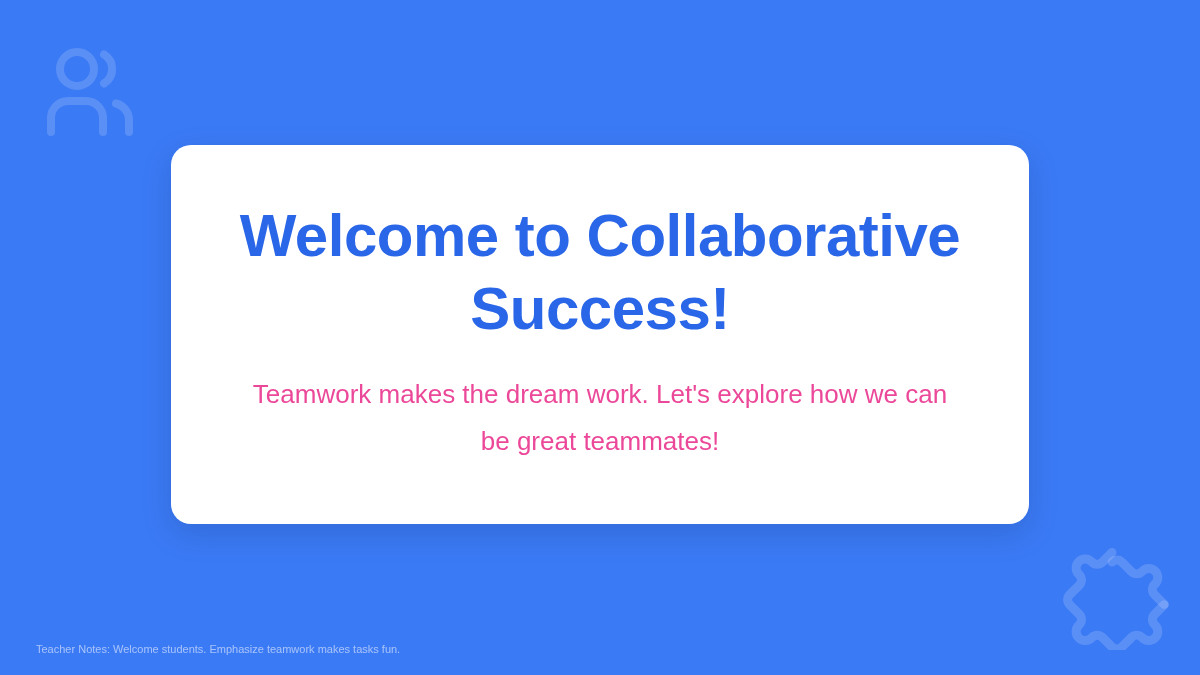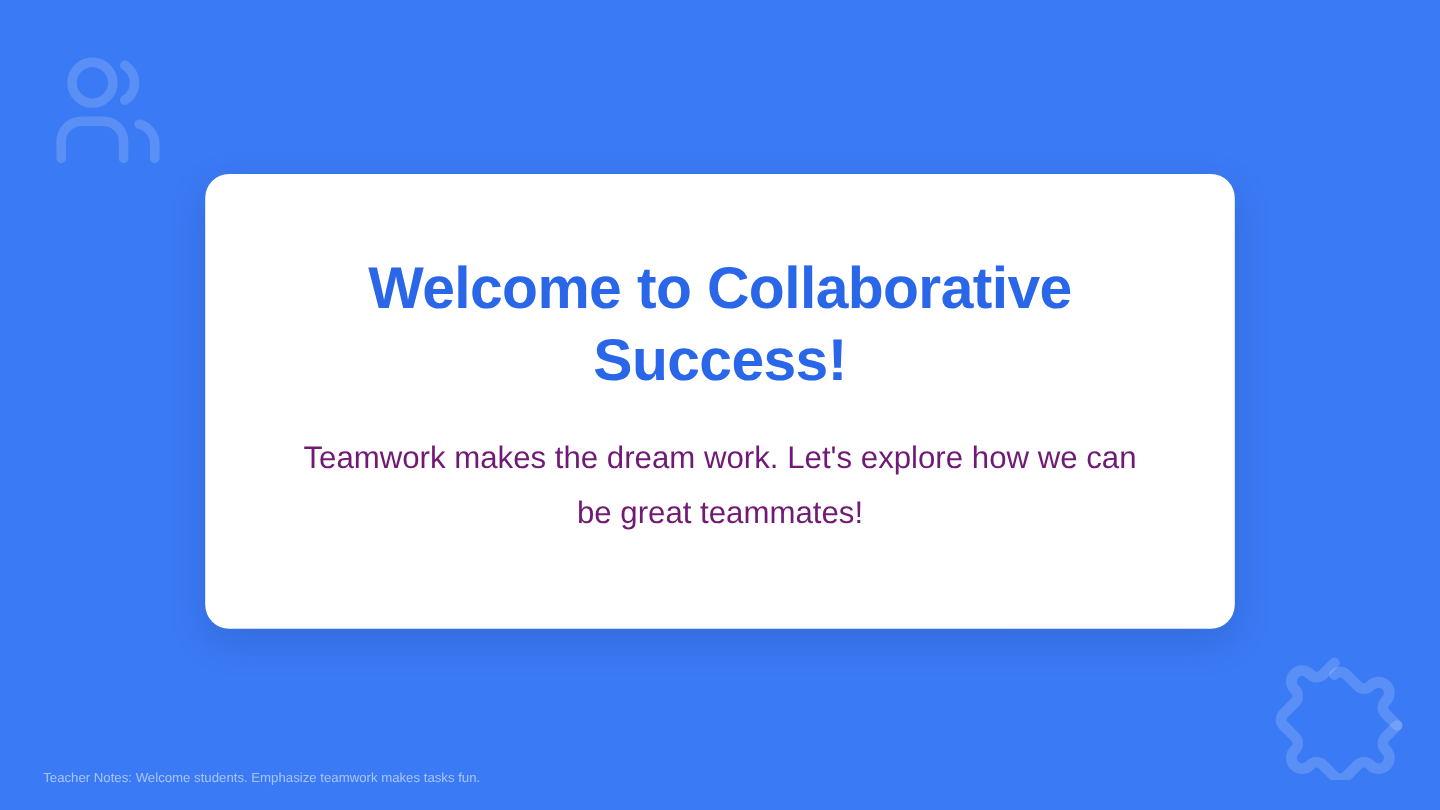--- a/index.html
+++ b/index.html
@@ -62,36 +62,36 @@
     flex-direction: column;
     align-items: center;
     justify-content: center;
     padding: 28px 58px 34px 58px;
   }
 
   .card-title {
     margin: 0;
     width: 100%;
     text-align: center;
-    font-size: 49px;
+    font-size: 60px;
     line-height: 1.22;
     font-weight: bold;
     letter-spacing: -0.5px;
     color: #2a66e8;
   }
 
   .card-subtitle {
     margin: 26px 0 0 0;
     width: 100%;
     max-width: 730px;
     text-align: center;
     font-size: 26px;
     line-height: 1.78;
     font-weight: normal;
-    color: #701a75;
+    color: #ec4899;
   }
 
   
   .teacher-notes {
     position: absolute;
     left: 12px;
     bottom: 19px;
     font-size: 11px;
     line-height: 1.3;
     color: rgba(255, 255, 255, 0.55);

